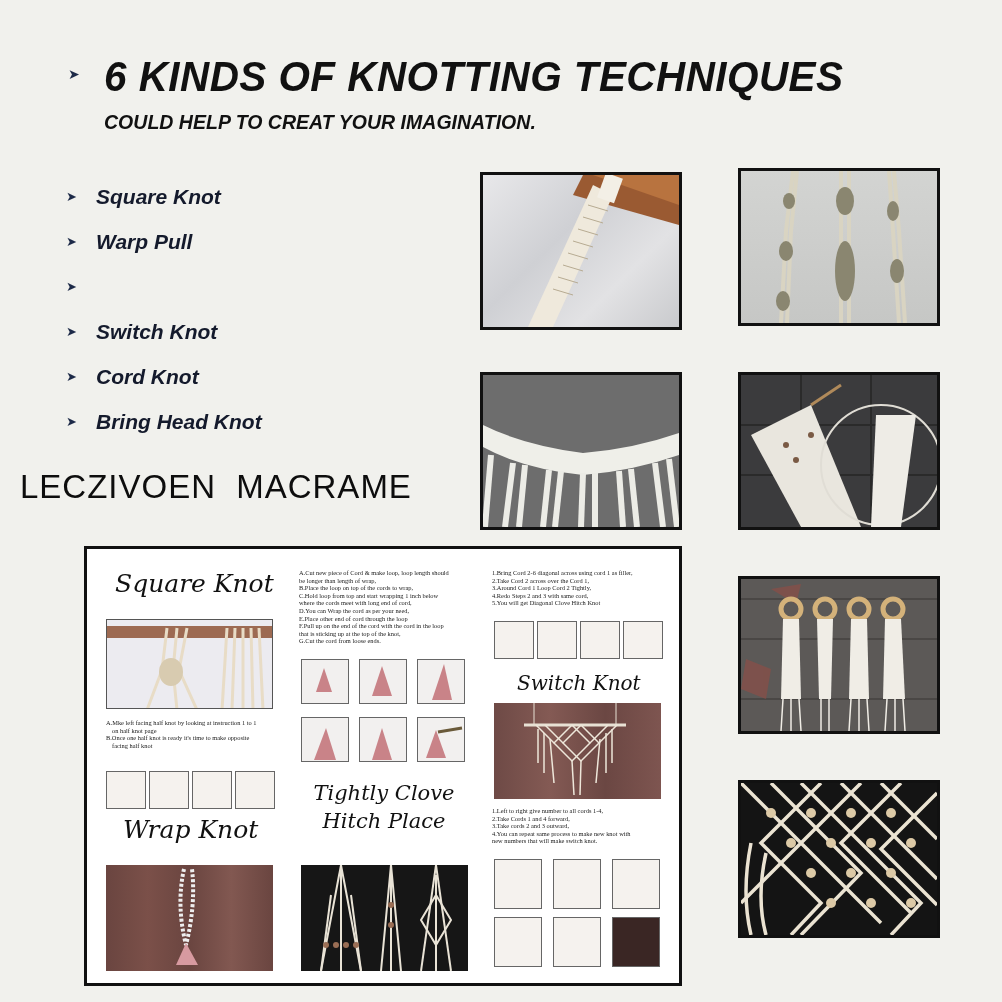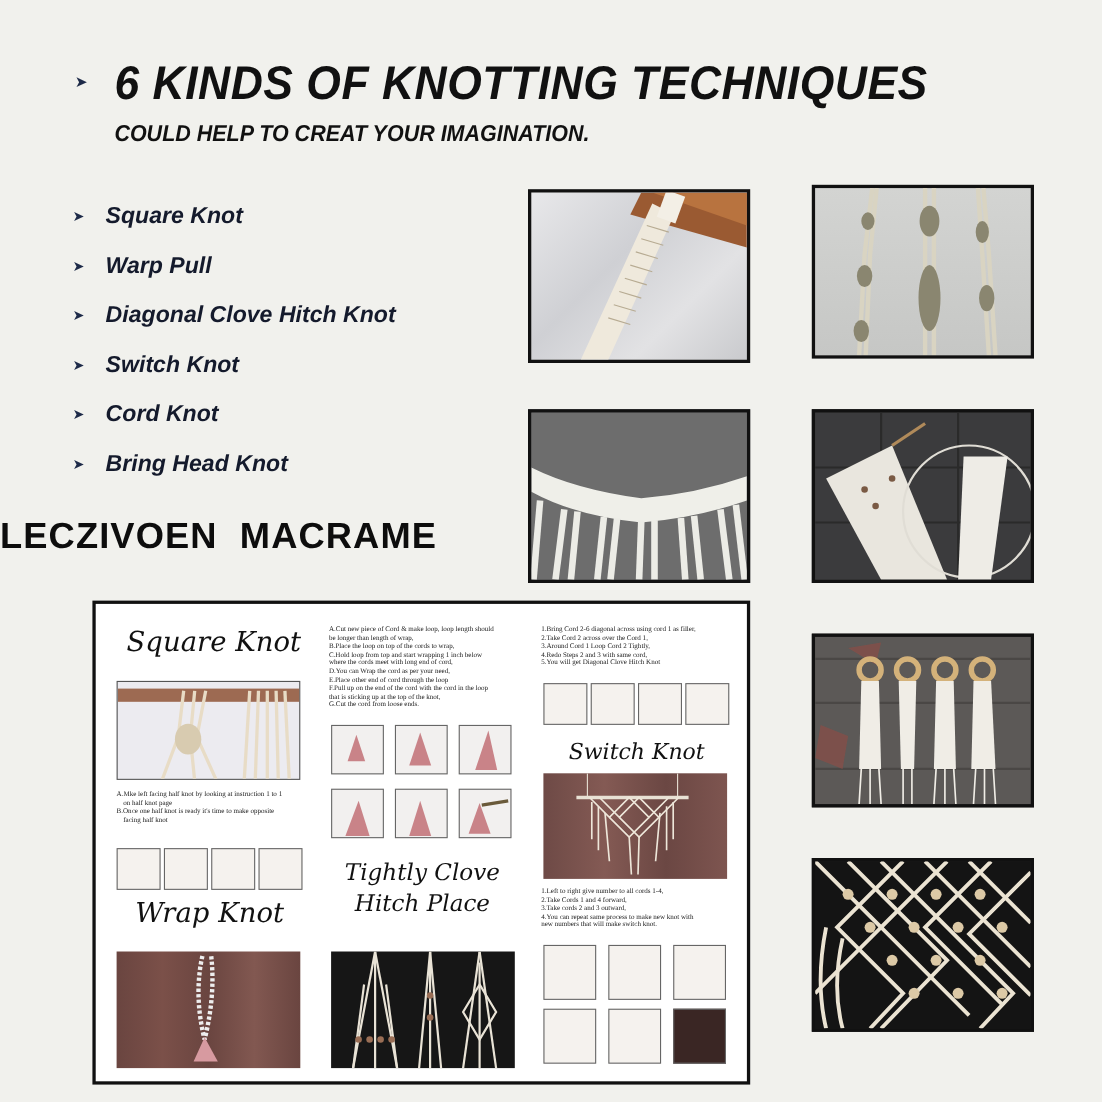--- a/index.html
+++ b/index.html
@@ -6,21 +6,21 @@
   html,body{width:1002px;height:1002px;overflow:hidden}
   body{background:#f1f1ed;font-family:"Liberation Sans",sans-serif;position:relative;color:#0d0d0d}
   .abs{position:absolute}
   .title-bullet{left:68px;top:66px;color:#1d2a48;font-size:14px}
   .title{left:104px;top:52px;font-size:43px;font-weight:bold;font-style:italic;letter-spacing:0.5px;color:#111;white-space:nowrap;transform:scaleX(0.94);transform-origin:left}
   .subtitle{left:104px;top:110px;font-size:21px;font-weight:bold;font-style:italic;color:#111;white-space:nowrap;transform:scaleX(0.93);transform-origin:left}
   .tech-list{left:66px;top:174px;list-style:none}
   .tech-list li{height:45px;display:flex;align-items:center;gap:16px}
   .tech-list .bul{color:#1d2a48;font-size:13px;width:14px}
   .tech-list .lbl{font-size:21px;font-weight:bold;font-style:italic;color:#141a2c}
-  .brand{left:0;top:468px;font-size:33px;font-weight:bold;letter-spacing:1px;color:#0d0d0d;white-space:nowrap;word-spacing:10px}
+  .brand{left:20px;top:468px;font-size:33px;font-weight:normal;letter-spacing:1px;color:#0d0d0d;white-space:nowrap;word-spacing:10px}
   .photo{border:3px solid #111;overflow:hidden}
   .ph1{left:480px;top:172px;width:202px;height:158px;background:linear-gradient(135deg,#e8e8ea 0%,#cfd0d4 40%,#e2e2e4 70%,#c9cacd 100%)}
   .ph2{left:738px;top:168px;width:202px;height:158px;background:linear-gradient(180deg,#d3d4d2,#c6c7c5)}
   .ph3{left:480px;top:372px;width:202px;height:158px;background:#6b6b6b}
   .ph4{left:738px;top:372px;width:202px;height:158px;background:#3a3a3a}
   .ph5{left:738px;top:576px;width:202px;height:158px;background:#5a5654}
   .ph6{left:738px;top:780px;width:202px;height:158px;background:#1a1a1a}
   .sheet{left:84px;top:546px;width:598px;height:440px;background:#fff;border:3px solid #111}
   .script{font-family:"DejaVu Serif",serif;font-style:italic;color:#111;white-space:nowrap}
   .tiny{font-family:"Liberation Serif",serif;font-size:6.4px;line-height:7.6px;color:#222}
@@ -38,21 +38,20 @@
   <li>
       <span class="bul">➤</span>
       <span class="lbl">Square Knot</span>
     </li>
   <li>
       <span class="bul">➤</span>
       <span class="lbl">Warp Pull</span>
     </li>
   <li>
       <span class="bul">➤</span>
-      <span class="lbl">Diagonal Clove Hitch Knot</span>
     </li>
   <li>
       <span class="bul">➤</span>
       <span class="lbl">Switch Knot</span>
     </li>
   <li>
       <span class="bul">➤</span>
       <span class="lbl">Cord Knot</span>
     </li>
   <li>

